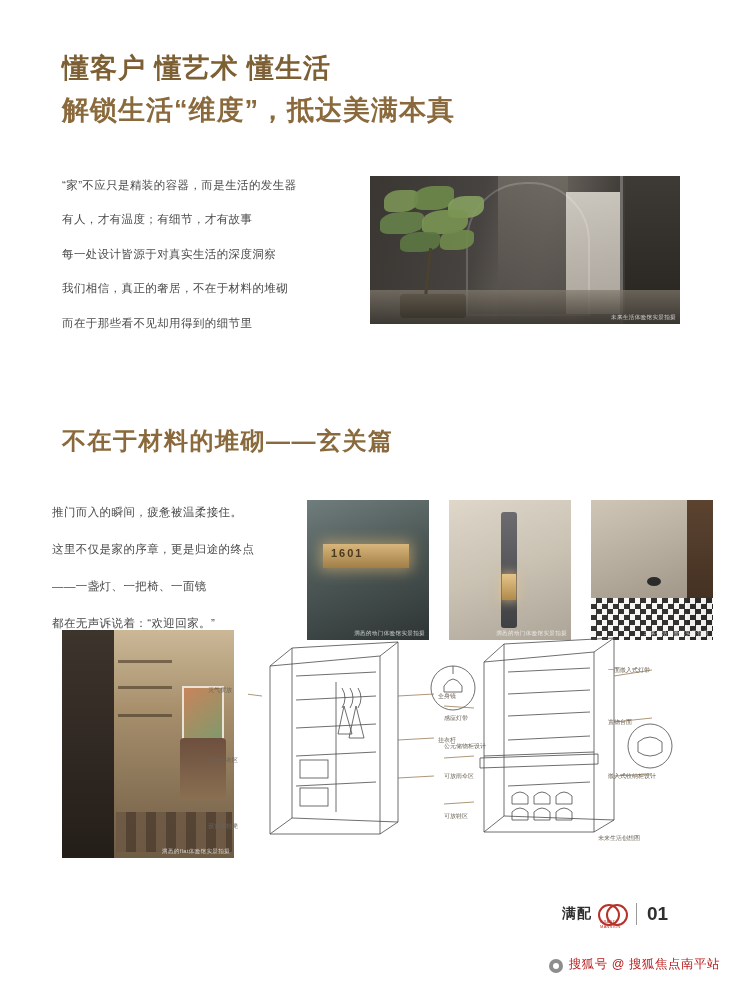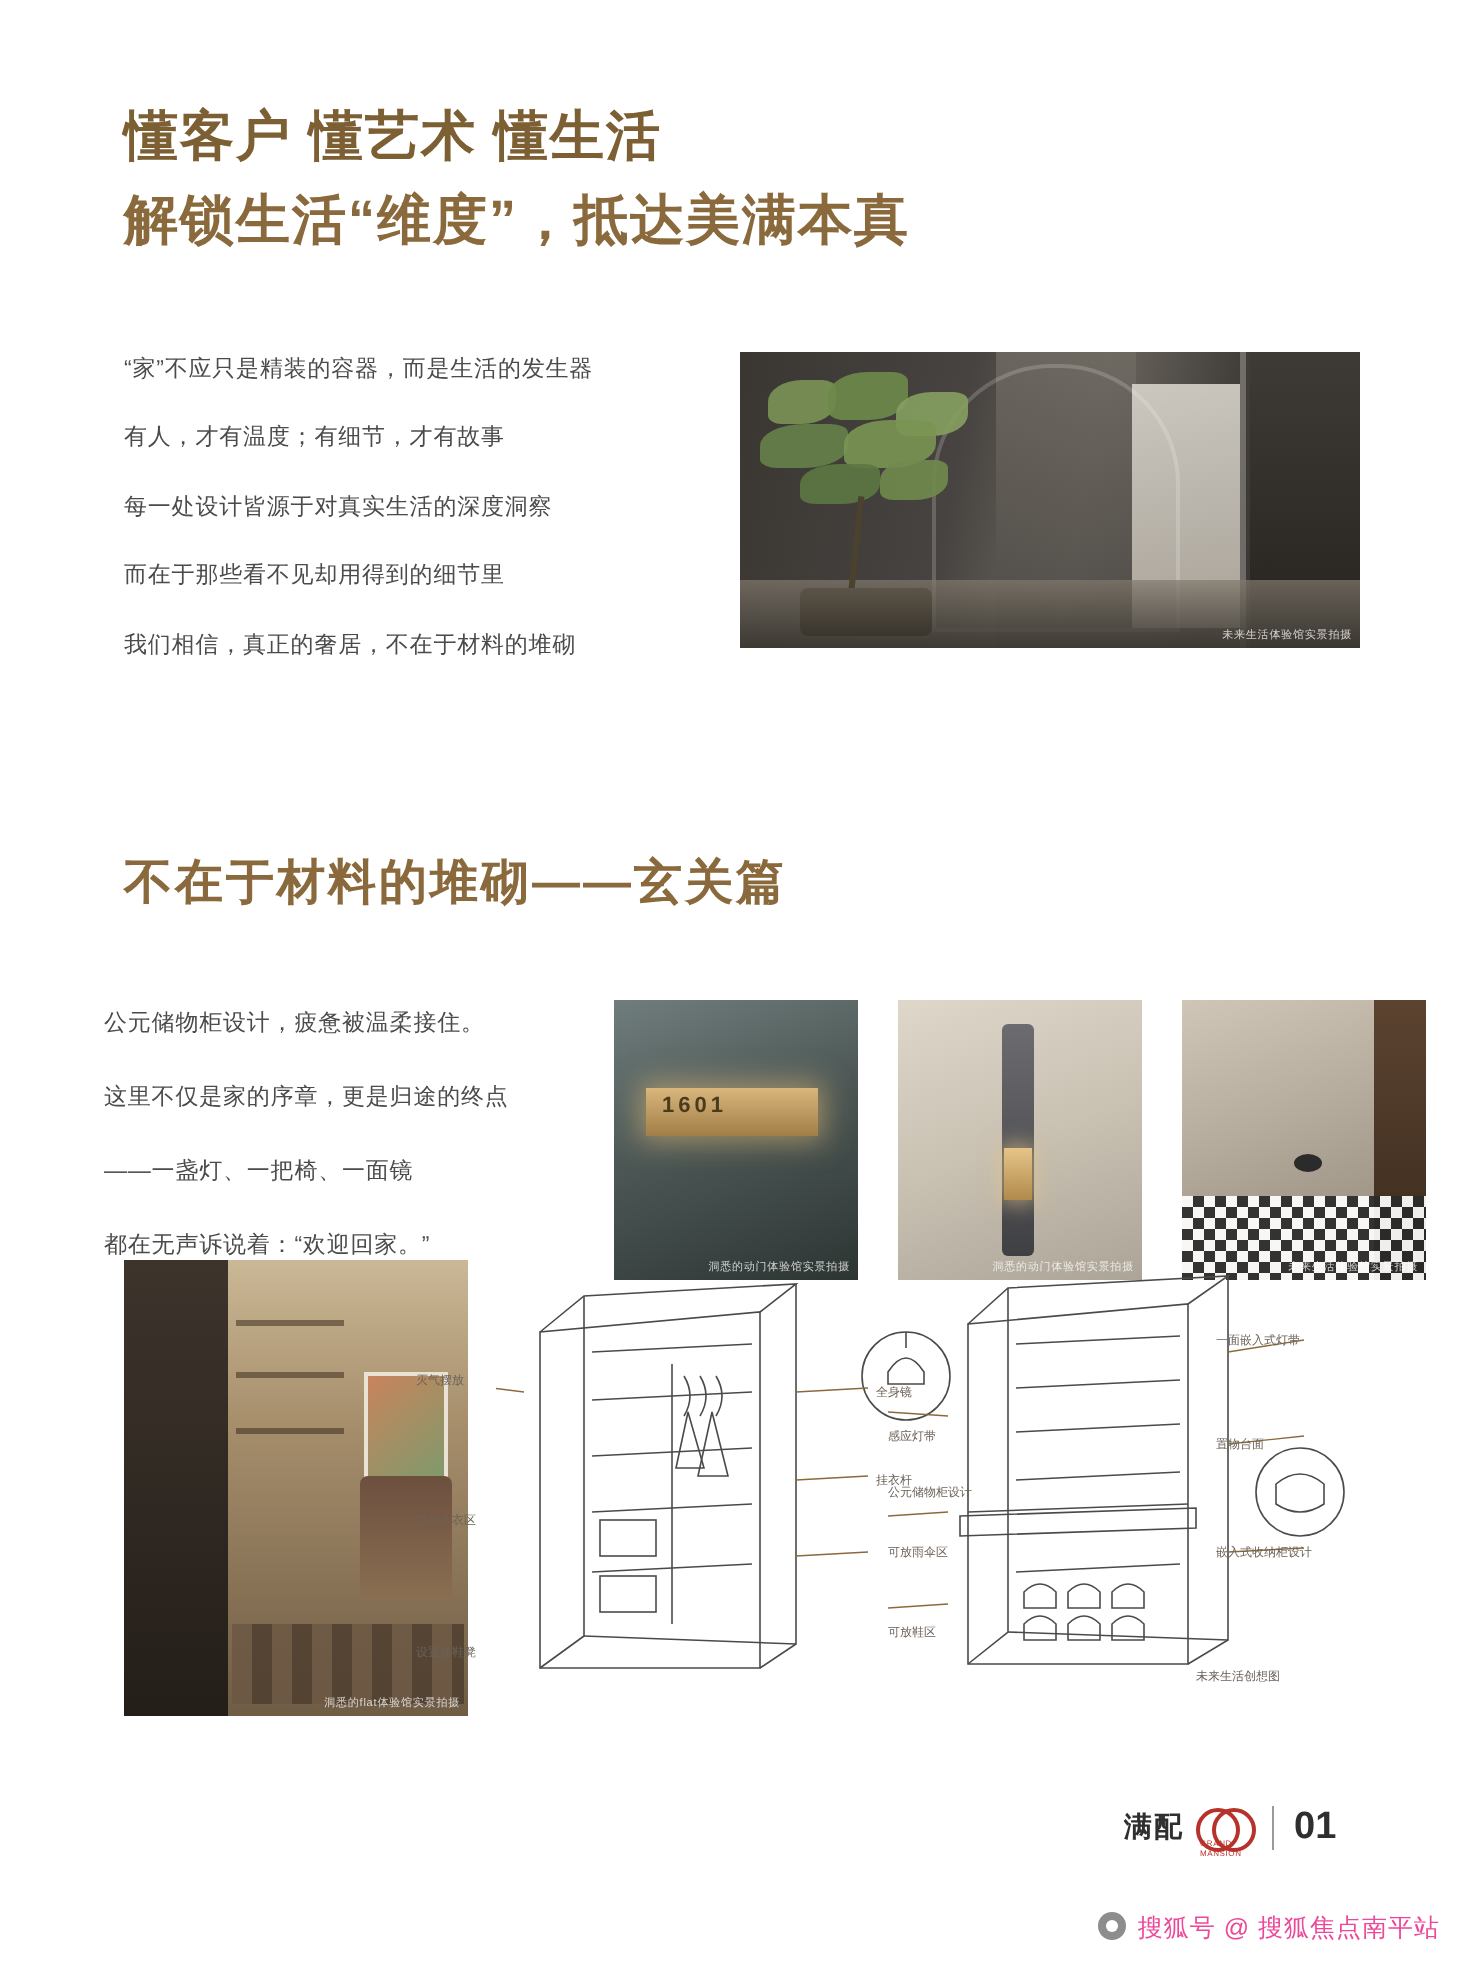--- a/index.html
+++ b/index.html
@@ -295,23 +295,23 @@
   }
   .footer-logo .pageno {
     font-size: 19px; color: #2f2f2f; font-weight: bold;
   }
 
   .watermark {
     position: absolute;
     right: 20px;
     bottom: 14px;
     display: flex;
-    align-items: flex-start;
+    align-items: flex-end;
     gap: 6px;
-    color: #ec4899;
+    color: #b91c1c;
     font-size: 12.5px;
     letter-spacing: .5px;
   }
   .watermark .wm-icon {
     width: 14px; height: 14px; border-radius: 50%;
     background: #8d8d8d;
     position: relative;
   }
   .watermark .wm-icon::after {
     content: "";
@@ -326,22 +326,22 @@
 
   <div class="headline-block">
     <div class="headline-1">懂客户  懂艺术  懂生活</div>
     <div class="headline-2">解锁生活“维度”，抵达美满本真</div>
   </div>
 
   <div class="intro-lines">
     <div class="ln">“家”不应只是精装的容器，而是生活的发生器</div>
     <div class="ln">有人，才有温度；有细节，才有故事</div>
     <div class="ln">每一处设计皆源于对真实生活的深度洞察</div>
+    <div class="ln">我们相信，真正的奢居，不在于材料的堆砌</div>
     <div class="ln">而在于那些看不见却用得到的细节里</div>
-    <div class="ln">我们相信，真正的奢居，不在于材料的堆砌</div>
   </div>
 
   <div class="hero-photo">
     <div class="sky"></div>
     <div class="wallpanel"></div>
     <div class="door"></div>
     <div class="doorline"></div>
     <div class="rightwall"></div>
     <div class="arch"></div>
     <div class="floor"></div>
@@ -355,21 +355,21 @@
       <div class="leaf" style="left:66px;top:44px;width:34px;height:20px;background:#708b4d;"></div>
       <div class="trunk"></div>
     </div>
     <div class="pot"></div>
     <div class="photo-caption">未来生活体验馆实景拍摄</div>
   </div>
 
   <div class="section-heading">不在于材料的堆砌——玄关篇</div>
 
   <div class="sec2-lines">
-    <div class="ln">公元储物柜设计，疲惫被温柔接住。</div>
+    <div class="ln">推门而入的瞬间，疲惫被温柔接住。</div>
     <div class="ln">这里不仅是家的序章，更是归途的终点</div>
     <div class="ln">——一盏灯、一把椅、一面镜</div>
     <div class="ln">都在无声诉说着：“欢迎回家。”</div>
   </div>
 
   <div class="strip">
     <div class="cell a">
       <div class="niche"></div>
       <div class="niche-text">1601</div>
       <div class="photo-caption">洞悉的动门体验馆实景拍摄</div>

